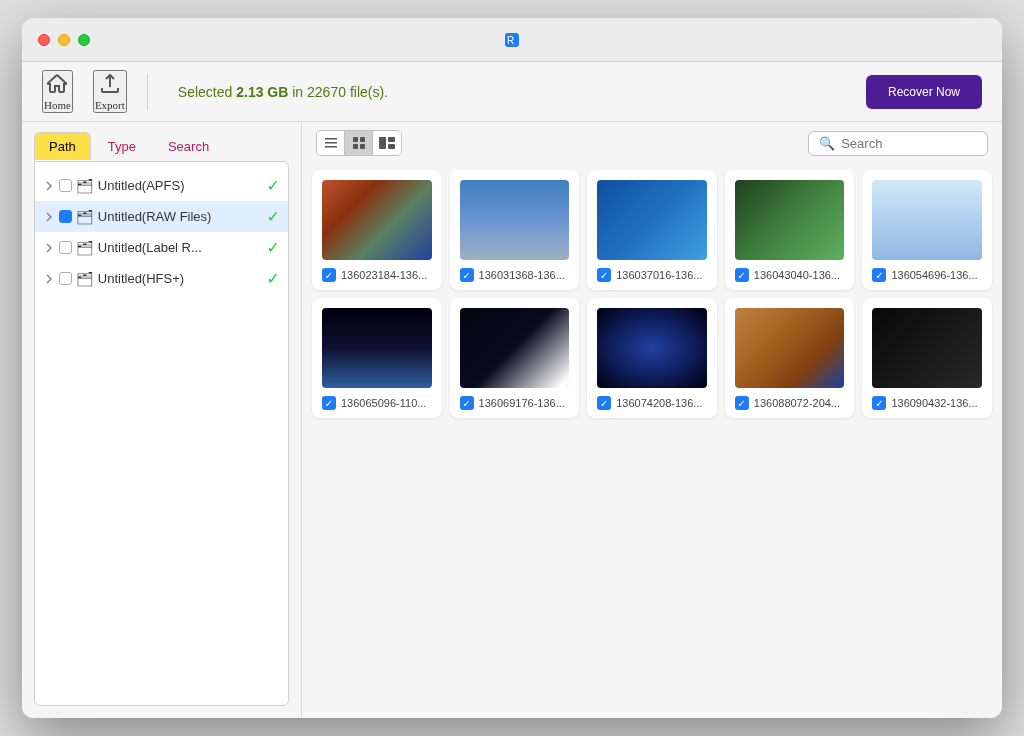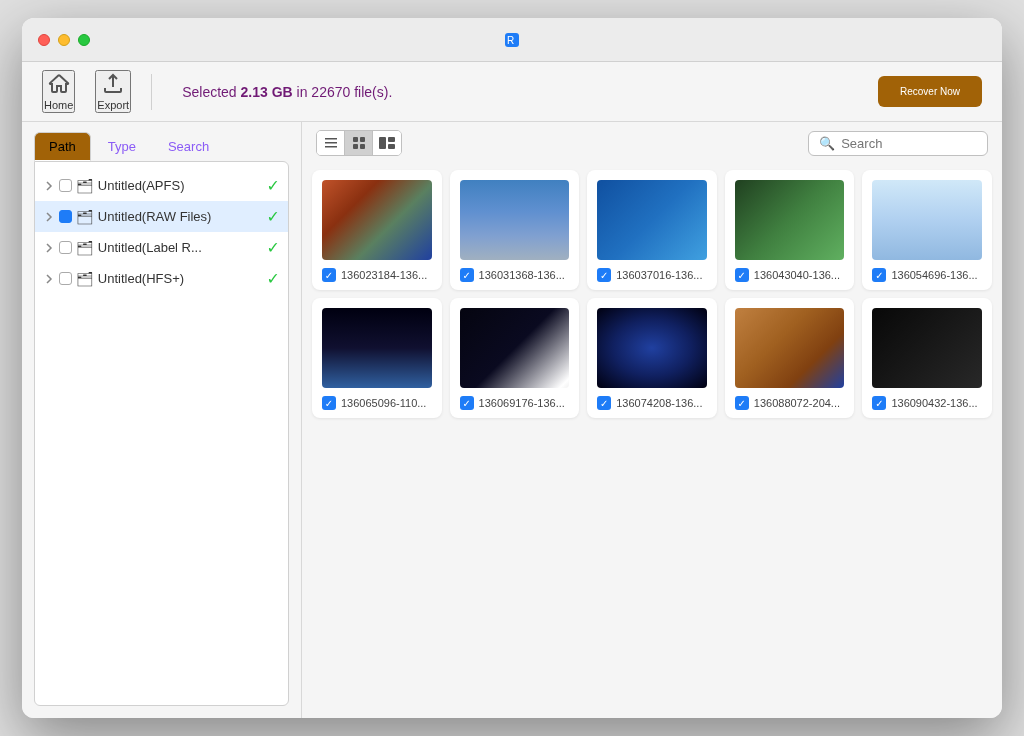--- a/index.html
+++ b/index.html
@@ -86,46 +86,47 @@
     }
 
     .toolbar-btn svg {
       width: 24px;
       height: 24px;
     }
 
     .toolbar-btn-label {
       font-size: 11px;
       color: #333;
+      font-family: Liberation Serif, serif;
     }
 
     .toolbar-divider {
       width: 1px;
       height: 36px;
       background: #d0d0d0;
     }
 
     .toolbar-info {
       flex: 1;
       font-size: 14px;
-      color: #701a75;
+      color: #4d7c0f;
       padding-left: 10px;
     }
 
     .toolbar-info strong {
       font-weight: 600;
     }
 
     .recover-btn {
-      background: #a16207;
+      background: #4c1d95;
       color: white;
       border: none;
       border-radius: 6px;
       padding: 10px 22px;
-      font-size: 10px;
+      font-size: 12px;
       font-weight: 500;
       cursor: pointer;
     }
 
     
     .main-content {
       display: flex;
       flex: 1;
       overflow: hidden;
     }
@@ -141,28 +142,28 @@
 
     .sidebar-tabs {
       display: flex;
       padding: 10px 12px 0;
       gap: 2px;
     }
 
     .sidebar-tab {
       padding: 6px 14px;
       font-size: 13px;
-      color: #8b5cf6;
+      color: #be185d;
       cursor: pointer;
       border-radius: 6px 6px 0 0;
       border: 1px solid transparent;
     }
 
     .sidebar-tab.active {
-      background: #a16207;
+      background: #fde047;
       border: 1px solid #d0d0d0;
       border-bottom: 1px solid white;
       color: #000;
       font-weight: 500;
     }
 
     .sidebar-content {
       flex: 1;
       padding: 8px 0;
       background: white;

